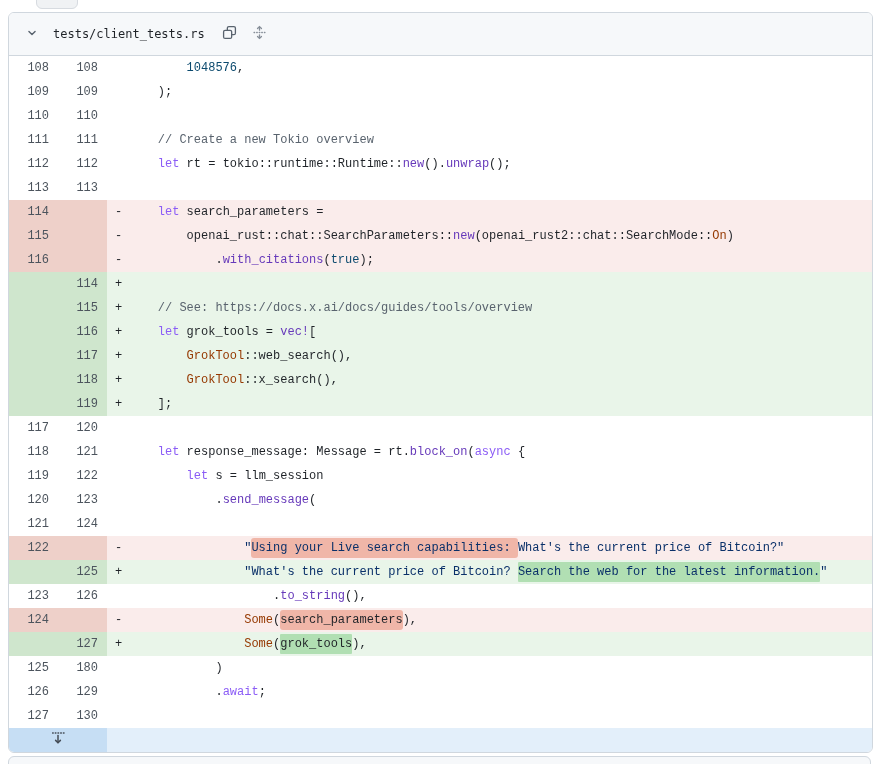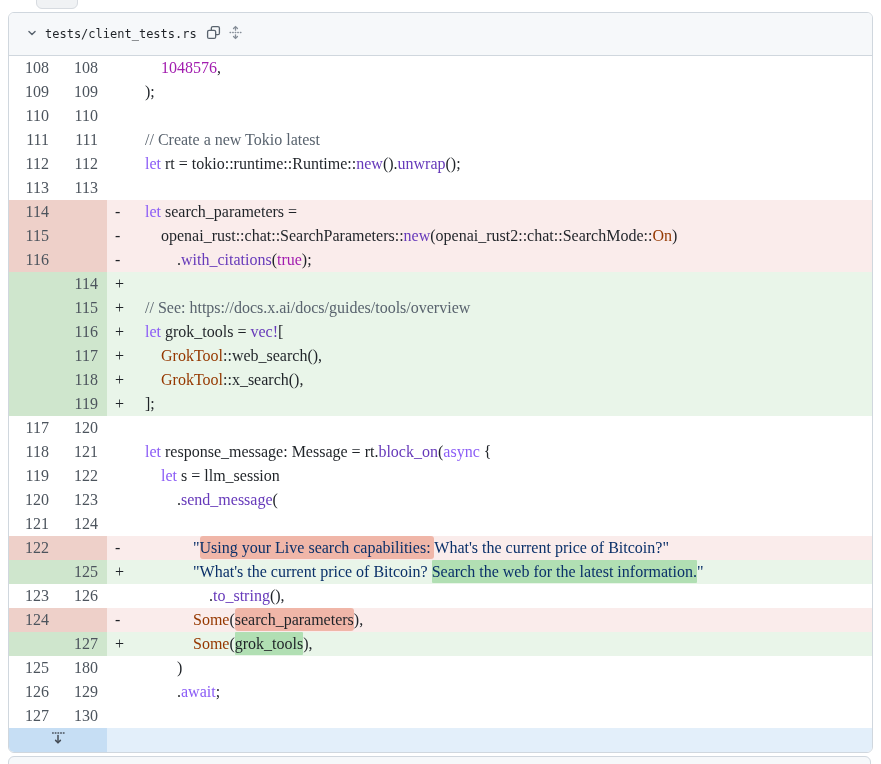--- a/index.html
+++ b/index.html
@@ -5,43 +5,43 @@
   html,body{margin:0;padding:0;}
   .page{position:relative;width:881px;height:764px;background:#ffffff;overflow:hidden;
         font-family:"Liberation Sans",sans-serif;}
   
   .top-fragment{position:absolute;left:36px;top:-8px;width:40px;height:15px;background:#f0f2f4;
         border:1px solid #d7dbe0;border-radius:6px;}
   
   .file-card{position:absolute;left:8px;top:12px;width:863px;border:1px solid #d0d7de;
         border-radius:6px;overflow:hidden;background:#fff;}
   .file-header{height:42px;background:#f6f8fa;border-bottom:1px solid #d0d7de;
-        display:flex;align-items:center;padding:0 12px;}
+        display:flex;align-items:center;padding:0 12px;gap:8px;}
   .chev-btn{display:flex;align-items:center;justify-content:center;width:22px;height:22px;
         border:none;background:transparent;color:#59636e;cursor:pointer;padding:0;}
   .file-name{font-family:"DejaVu Sans Mono","Liberation Mono",monospace;font-size:12px;
         color:#1f2328;text-decoration:none;margin-left:2px;margin-right:6px;}
   .hdr-icon{display:flex;align-items:center;justify-content:center;width:22px;height:22px;
         color:#59636e;cursor:pointer;background:transparent;border:none;padding:0;}
   
-  .diff-body{font-family:Liberation Serif, serif;font-size:16px;}
+  .diff-body{font-family:Liberation Mono, monospace;font-size:12px;}
   .row{display:flex;height:24px;line-height:24px;}
   .num{flex:none;width:49px;box-sizing:border-box;text-align:right;padding-right:9px;
         color:#4c545d;cursor:pointer;user-select:none;}
   .codecell{flex:1;display:flex;min-width:0;}
   .sign{flex:none;width:22px;box-sizing:border-box;padding-left:8px;color:#1f2328;}
   .codeline{margin:0;white-space:pre;font:inherit;line-height:24px;}
   .ctx .num{background:#ffffff;}
   .ctx .codecell{background:#ffffff;}
   .del .num{background:#eed0c9;}
   .del .codecell{background:#faeceb;}
   .add .num{background:#cfe6cd;}
   .add .codecell{background:#e9f5e9;}
   
-  .p{color:#1f2328}.k{color:#8b5cf6}.f{color:#6639ba}.n{color:#a21caf}
+  .p{color:#1f2328}.k{color:#8b5cf6}.f{color:#6639ba}.n{color:#0c4a6e}
   .s{color:#0a3069}.c{color:#59636e}.v{color:#953800}
   .del .hl{background:#f0b6a8;border-radius:3px;padding:3px 0;}
   .add .hl{background:#b1dfb3;border-radius:1px;padding:3px 0;}
   
   .exp{display:flex;height:24px;}
   .exp-gut{flex:none;width:98px;background:#c6def4;display:flex;align-items:center;
         justify-content:center;cursor:pointer;color:#444c56;}
   .exp-body{flex:1;background:#e3effa;}
   
   .next-file-stub{position:absolute;left:8px;top:756px;width:863px;height:14px;
@@ -108,21 +108,21 @@
           <div class="codecell">
             <span class="sign"></span>
             <pre class="codeline"></pre>
           </div>
         </div>
         <div class="row ctx">
           <div class="num">111</div>
           <div class="num">111</div>
           <div class="codecell">
             <span class="sign"></span>
-            <pre class="codeline"><span class="c">    // Create a new Tokio latest</span></pre>
+            <pre class="codeline"><span class="c">    // Create a new Tokio overview</span></pre>
           </div>
         </div>
         <div class="row ctx">
           <div class="num">112</div>
           <div class="num">112</div>
           <div class="codecell">
             <span class="sign"></span>
             <pre class="codeline"><span class="p">    </span><span class="k">let</span><span class="p"> rt = tokio::runtime::Runtime::</span><span class="f">new</span><span class="p">().</span><span class="f">unwrap</span><span class="p">();</span></pre>
           </div>
         </div>

